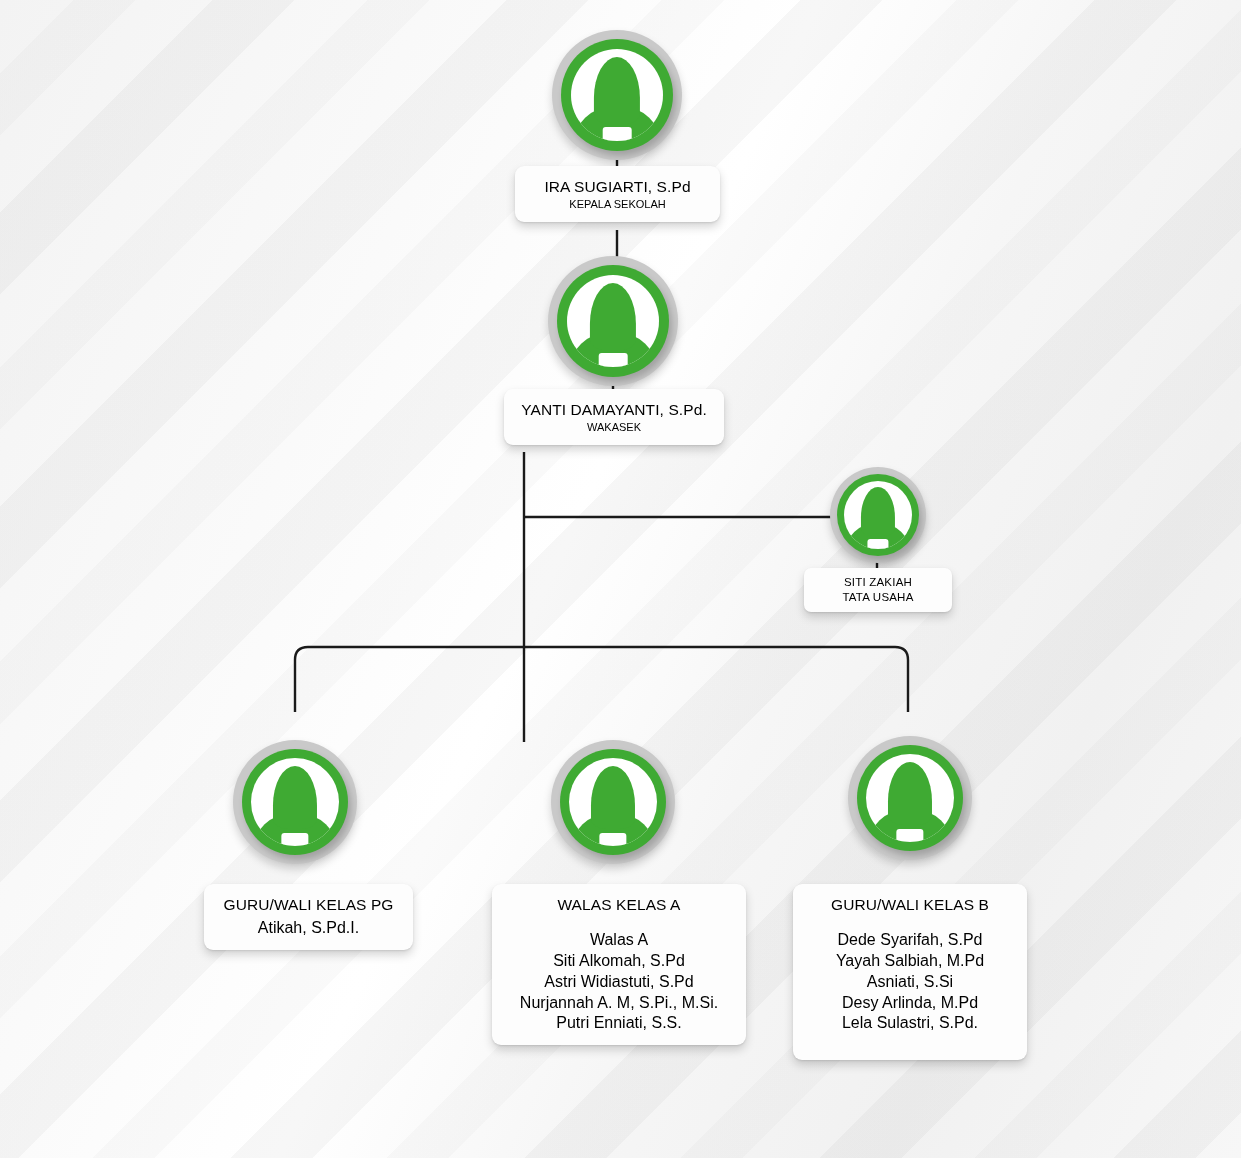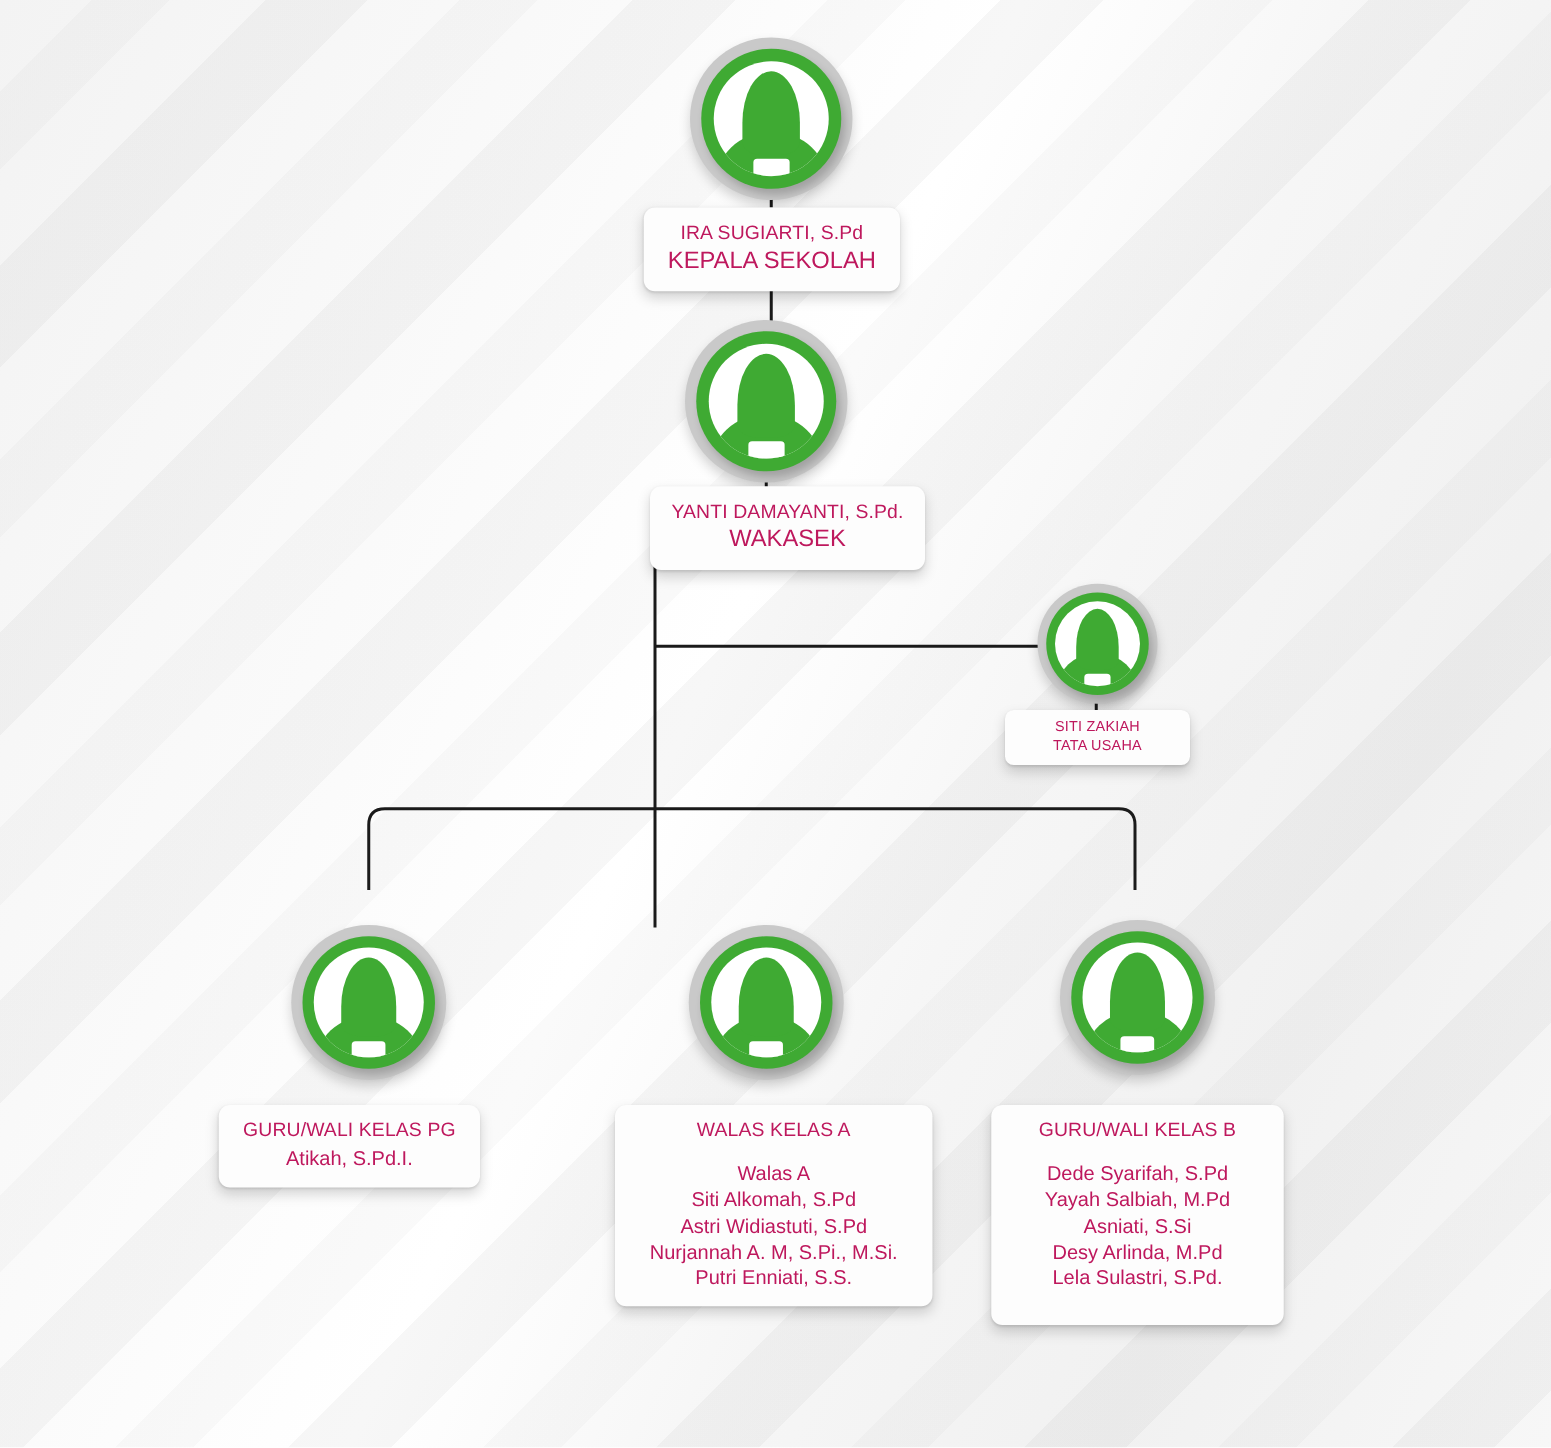--- a/index.html
+++ b/index.html
@@ -74,26 +74,26 @@
     border-radius:3px 3px 0 0;
   }
 
   
   .card {
     position:absolute;
     background:#fdfdfd;
     border-radius:9px;
     box-shadow:0 5px 10px rgba(0,0,0,0.17), 0 1px 2px rgba(0,0,0,0.10);
     text-align:center;
-    color:#be185d;
+    color:#000000;
     padding:11px 14px;
     line-height:1.30;
   }
   .card .title { font-size:15.5px; letter-spacing:.1px; white-space:nowrap; }
-  .card .sub   { font-size:19px; }
+  .card .sub   { font-size:11px; }
   .card .names { margin-top:15px; }
   .card .names div { font-size:16px; }
   .card.small { padding:7px 16px; border-radius:7px; }
   .card.small .title, .card.small .sub { font-size:11.5px; letter-spacing:.2px; }
   .spacer { height:15px; }
 </style>
 </head>
 <body>
 
 <div id="chart-root">
@@ -137,21 +137,21 @@
   <div class="avatar" style="left:548px; top:256px; width:130px; height:130px;">
     <div class="ring"></div>
     <div class="disc">
       <div class="fig">
         <div class="shoulders"></div>
         <div class="hair"></div>
         <div class="collar"></div>
       </div>
     </div>
   </div>
-  <div class="card" style="left:504px; top:389px; width:220px;margin-left:16px;">
+  <div class="card" style="left:504px; top:389px; width:220px;">
     <div class="title">YANTI DAMAYANTI, S.Pd.</div>
     <div class="sub">WAKASEK</div>
   </div>
 
   <div class="avatar" style="left:830px; top:467px; width:96px; height:96px;">
     <div class="ring"></div>
     <div class="disc">
       <div class="fig">
         <div class="shoulders"></div>
         <div class="hair"></div>
@@ -167,21 +167,21 @@
   <div class="avatar" style="left:233px; top:740px; width:124px; height:124px;">
     <div class="ring"></div>
     <div class="disc">
       <div class="fig">
         <div class="shoulders"></div>
         <div class="hair"></div>
         <div class="collar"></div>
       </div>
     </div>
   </div>
-  <div class="card" style="left:175px; top:884px; width:209px;">
+  <div class="card" style="left:204px; top:884px; width:209px;">
     <div class="title">GURU/WALI KELAS PG</div>
     <div class="names" style="margin-top:3px;">
       <div>Atikah, S.Pd.I.</div>
     </div>
   </div>
 
   <div class="avatar" style="left:551px; top:740px; width:124px; height:124px;">
     <div class="ring"></div>
     <div class="disc">
       <div class="fig">

